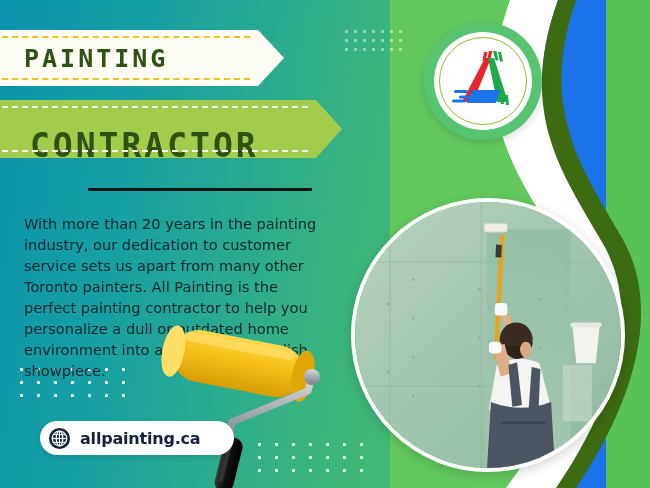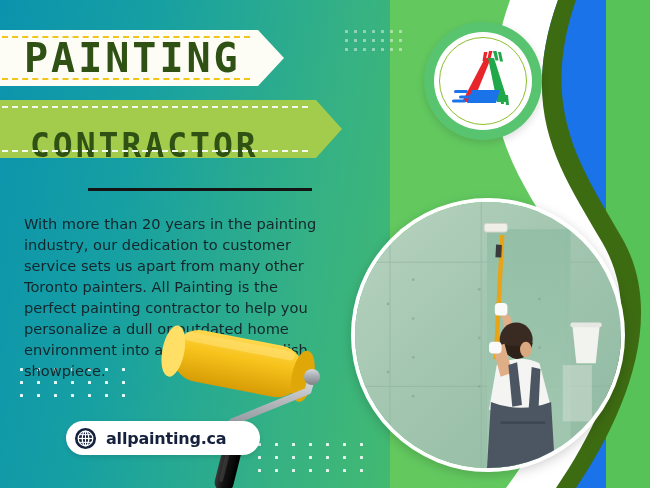--- a/index.html
+++ b/index.html
@@ -80,21 +80,21 @@
     border-top: 28px solid transparent;
     border-bottom: 28px solid transparent;
     border-left: 26px solid #fdfdf5;
   }
   #banner-painting .dash-t, #banner-painting .dash-b {
     position: absolute; left: 16px; right: 8px; height: 0;
     border-top: 2px dashed #f0c419;
   }
   #banner-painting .dash-t { top: 6px; }
   #banner-painting .dash-b { bottom: 6px; }
-  #banner-painting .banner-title { font-size: 40px; }
+  #banner-painting .banner-title { font-size: 25px; }
 
   #banner-contractor {
     left: -14px; top: 100px;
     width: 330px; height: 58px;
     background: #a3cc4d;
     padding-left: 44px;
   }
   #banner-contractor .arrow {
     border-top: 29px solid transparent;
     border-bottom: 29px solid transparent;
@@ -123,21 +123,21 @@
     width: 306px;
     color: #14262b;
     font-size: 14.6px;
     line-height: 21px;
     font-family: "DejaVu Sans", sans-serif;
   }
 
   
   #site-pill {
     position: absolute;
-    left: 66px; top: 421px;
+    left: 40px; top: 421px;
     height: 34px;
     padding: 0 34px 0 8px;
     background: #ffffff;
     border-radius: 20px;
     display: flex;
     align-items: center;
     gap: 9px;
     box-shadow: 0 2px 5px rgba(0,0,0,.12);
   }
   #site-pill .label {

